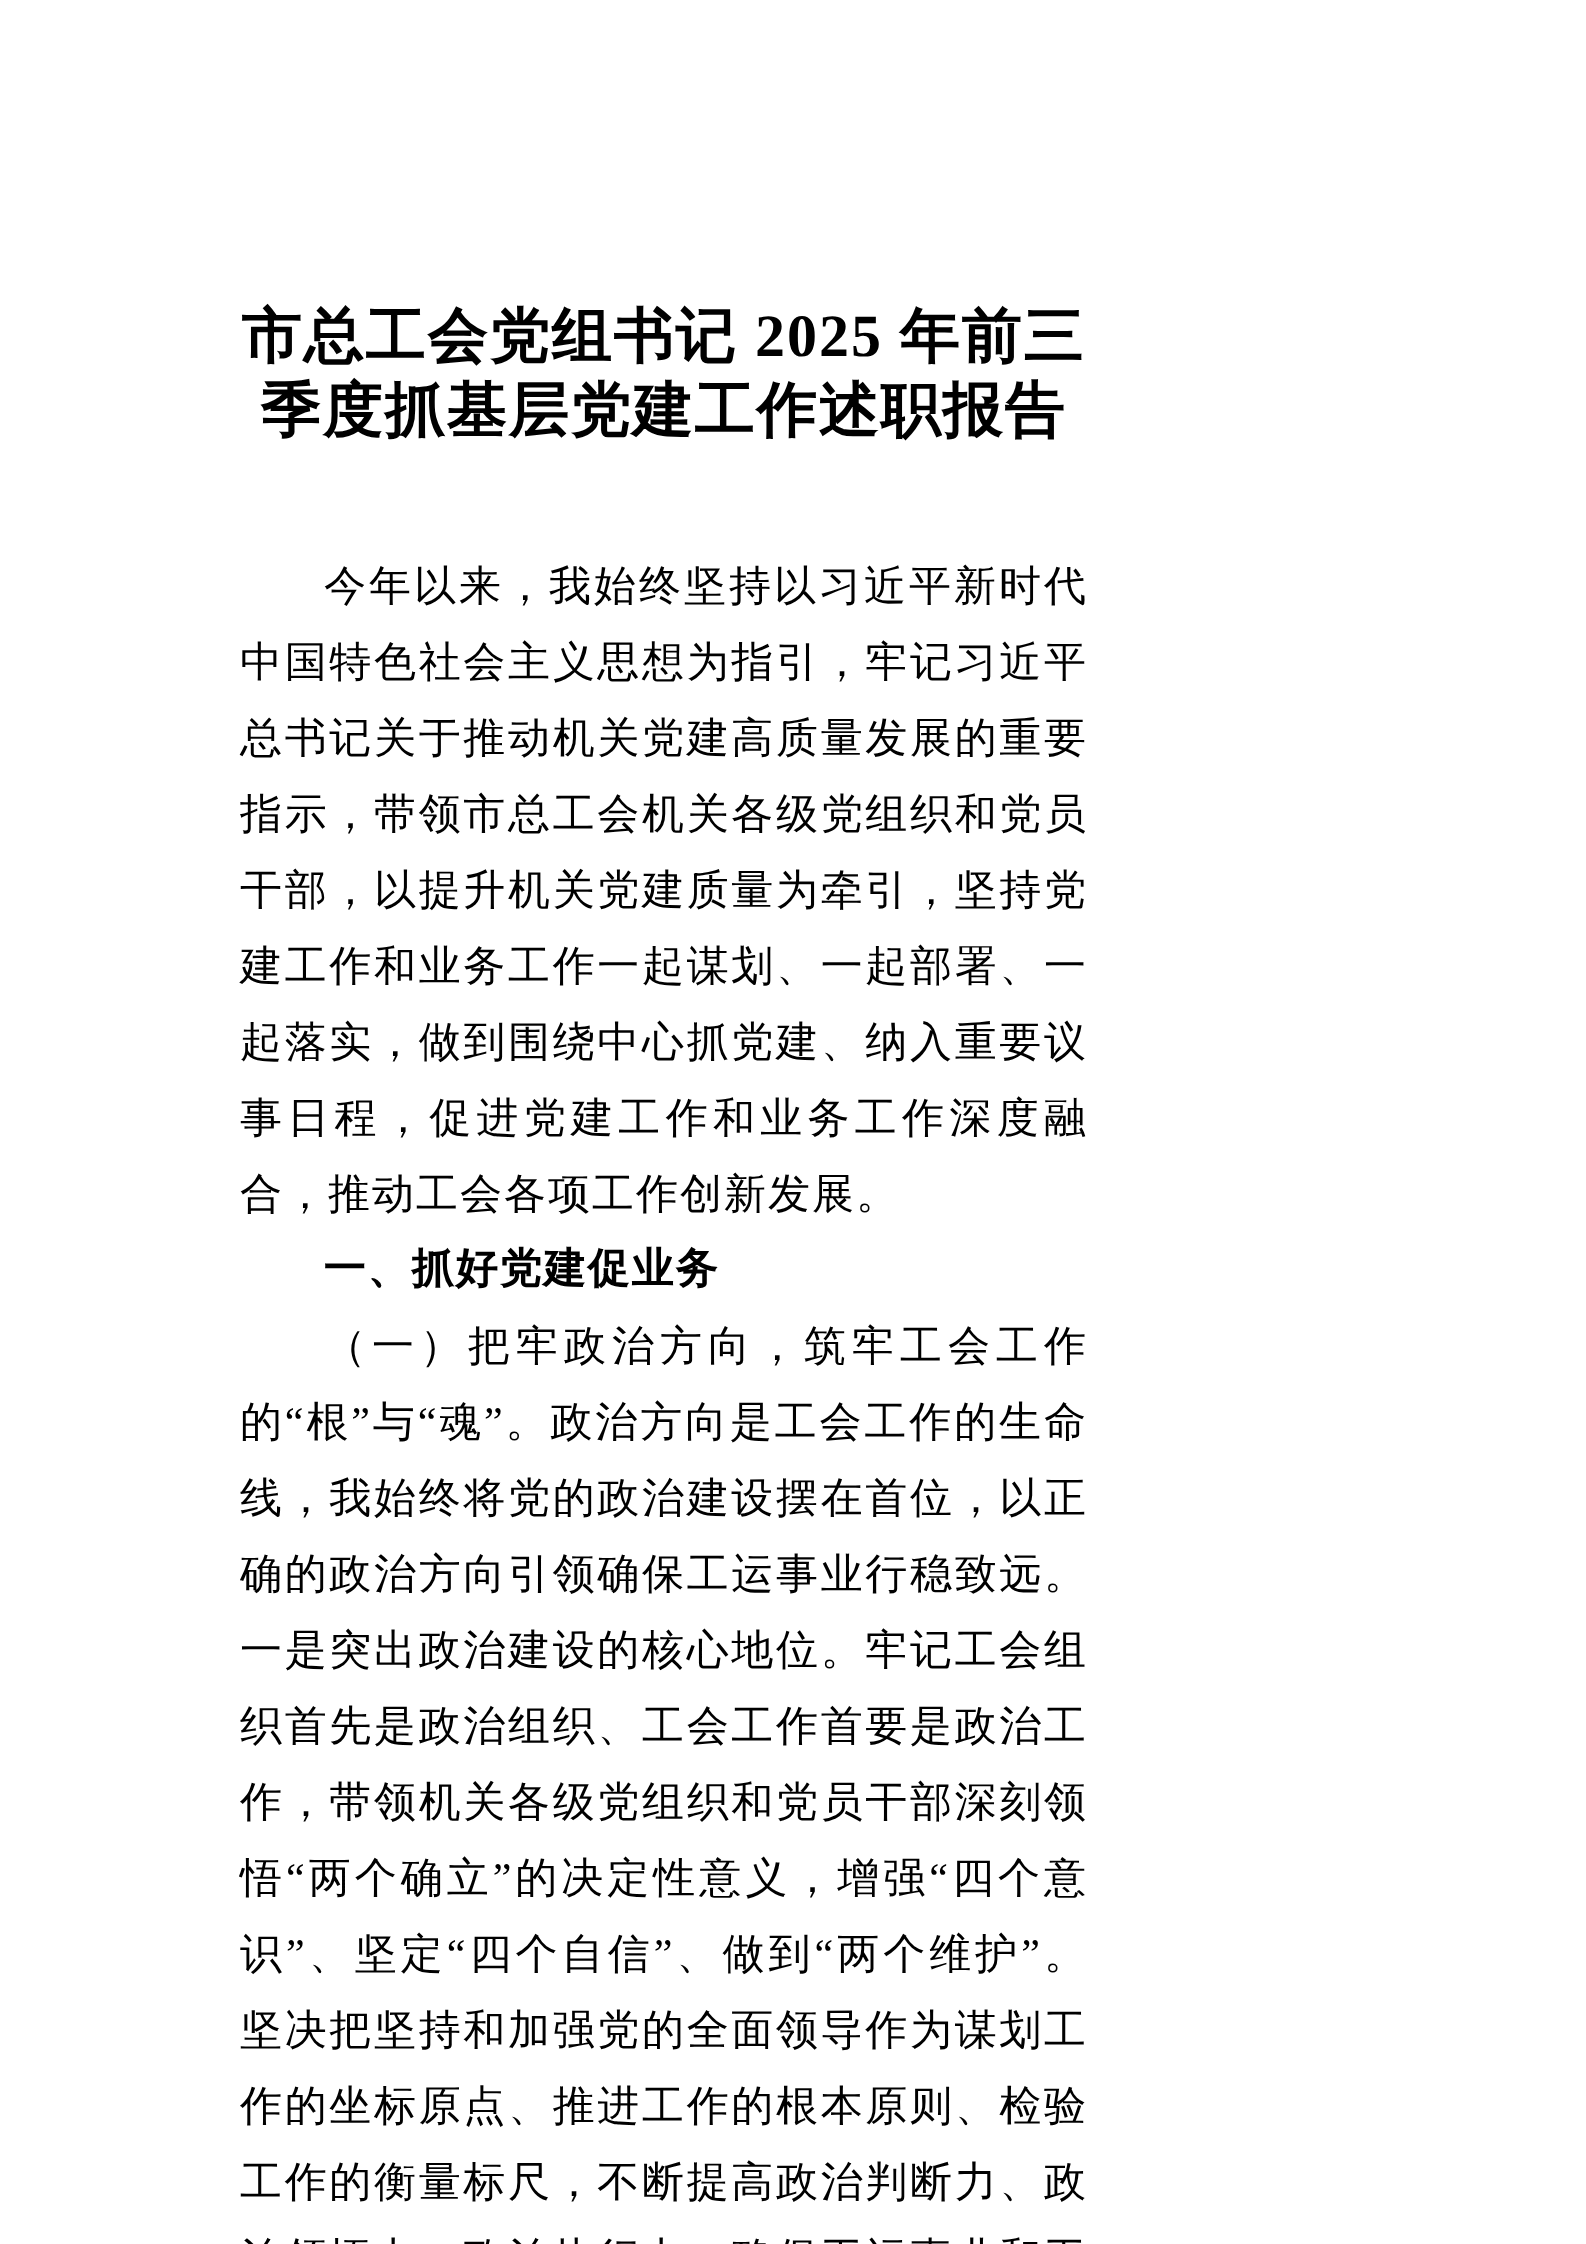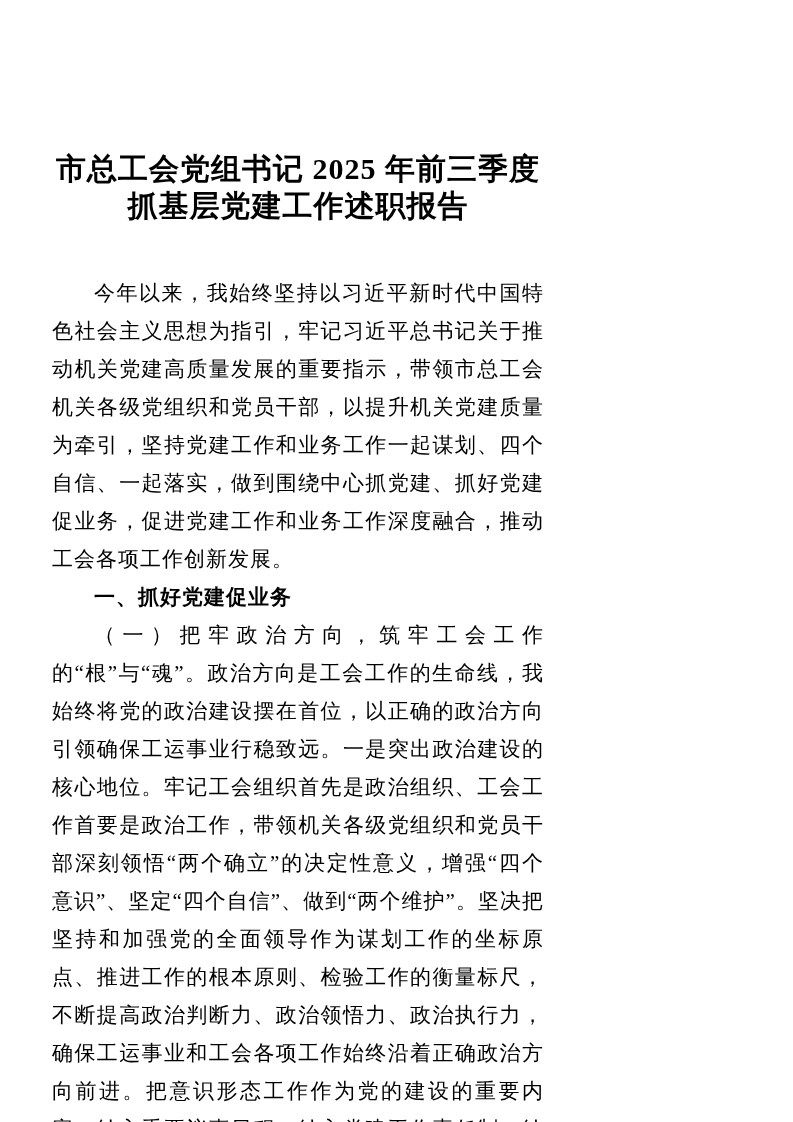--- a/index.html
+++ b/index.html
@@ -7,21 +7,21 @@
     padding: 0;
     background: #ffffff;
   }
   .page {
     position: relative;
     width: 641px;
     height: 1122px;
     background: #ffffff;
     overflow: hidden;
     box-sizing: border-box;
-    padding: 150px 97px 0 52px;
+    padding: 150px 97px 0 120px;
     color: #000000;
   }
   .doc-title {
     margin: 0 0 50px 0;
     font-family: "Liberation Serif", "DejaVu Serif", serif;
     font-weight: bold;
     font-size: 30px;
     line-height: 37px;
     text-align: center;
     letter-spacing: 1px;
@@ -50,18 +50,18 @@
     text-align: left;
     color: #000000;
   }
 </style>
 </head>
 <body>
 
 <div class="page">
   <h1 class="doc-title">市总工会党组书记 2025 年前三季度抓基层党建工作述职报告</h1>
 
-  <p class="body-para">今年以来，我始终坚持以习近平新时代中国特色社会主义思想为指引，牢记习近平总书记关于推动机关党建高质量发展的重要指示，带领市总工会机关各级党组织和党员干部，以提升机关党建质量为牵引，坚持党建工作和业务工作一起谋划、四个自信、一起落实，做到围绕中心抓党建、抓好党建促业务，促进党建工作和业务工作深度融合，推动工会各项工作创新发展。</p>
+  <p class="body-para">今年以来，我始终坚持以习近平新时代中国特色社会主义思想为指引，牢记习近平总书记关于推动机关党建高质量发展的重要指示，带领市总工会机关各级党组织和党员干部，以提升机关党建质量为牵引，坚持党建工作和业务工作一起谋划、一起部署、一起落实，做到围绕中心抓党建、纳入重要议事日程，促进党建工作和业务工作深度融合，推动工会各项工作创新发展。</p>
 
   <h2 class="section-heading">一、抓好党建促业务</h2>
 
   <p class="body-para">（一）把牢政治方向，筑牢工会工作的“根”与“魂”。政治方向是工会工作的生命线，我始终将党的政治建设摆在首位，以正确的政治方向引领确保工运事业行稳致远。一是突出政治建设的核心地位。牢记工会组织首先是政治组织、工会工作首要是政治工作，带领机关各级党组织和党员干部深刻领悟“两个确立”的决定性意义，增强“四个意识”、坚定“四个自信”、做到“两个维护”。坚决把坚持和加强党的全面领导作为谋划工作的坐标原点、推进工作的根本原则、检验工作的衡量标尺，不断提高政治判断力、政治领悟力、政治执行力，确保工运事业和工会各项工作始终沿着正确政治方向前进。把意识形态工作作为党的建设的重要内容，纳入重要议事日程，纳入党建工作责任制，纳入领导班子、领导干部目标管理。班</p>
 </div>
 
 </body></html>

